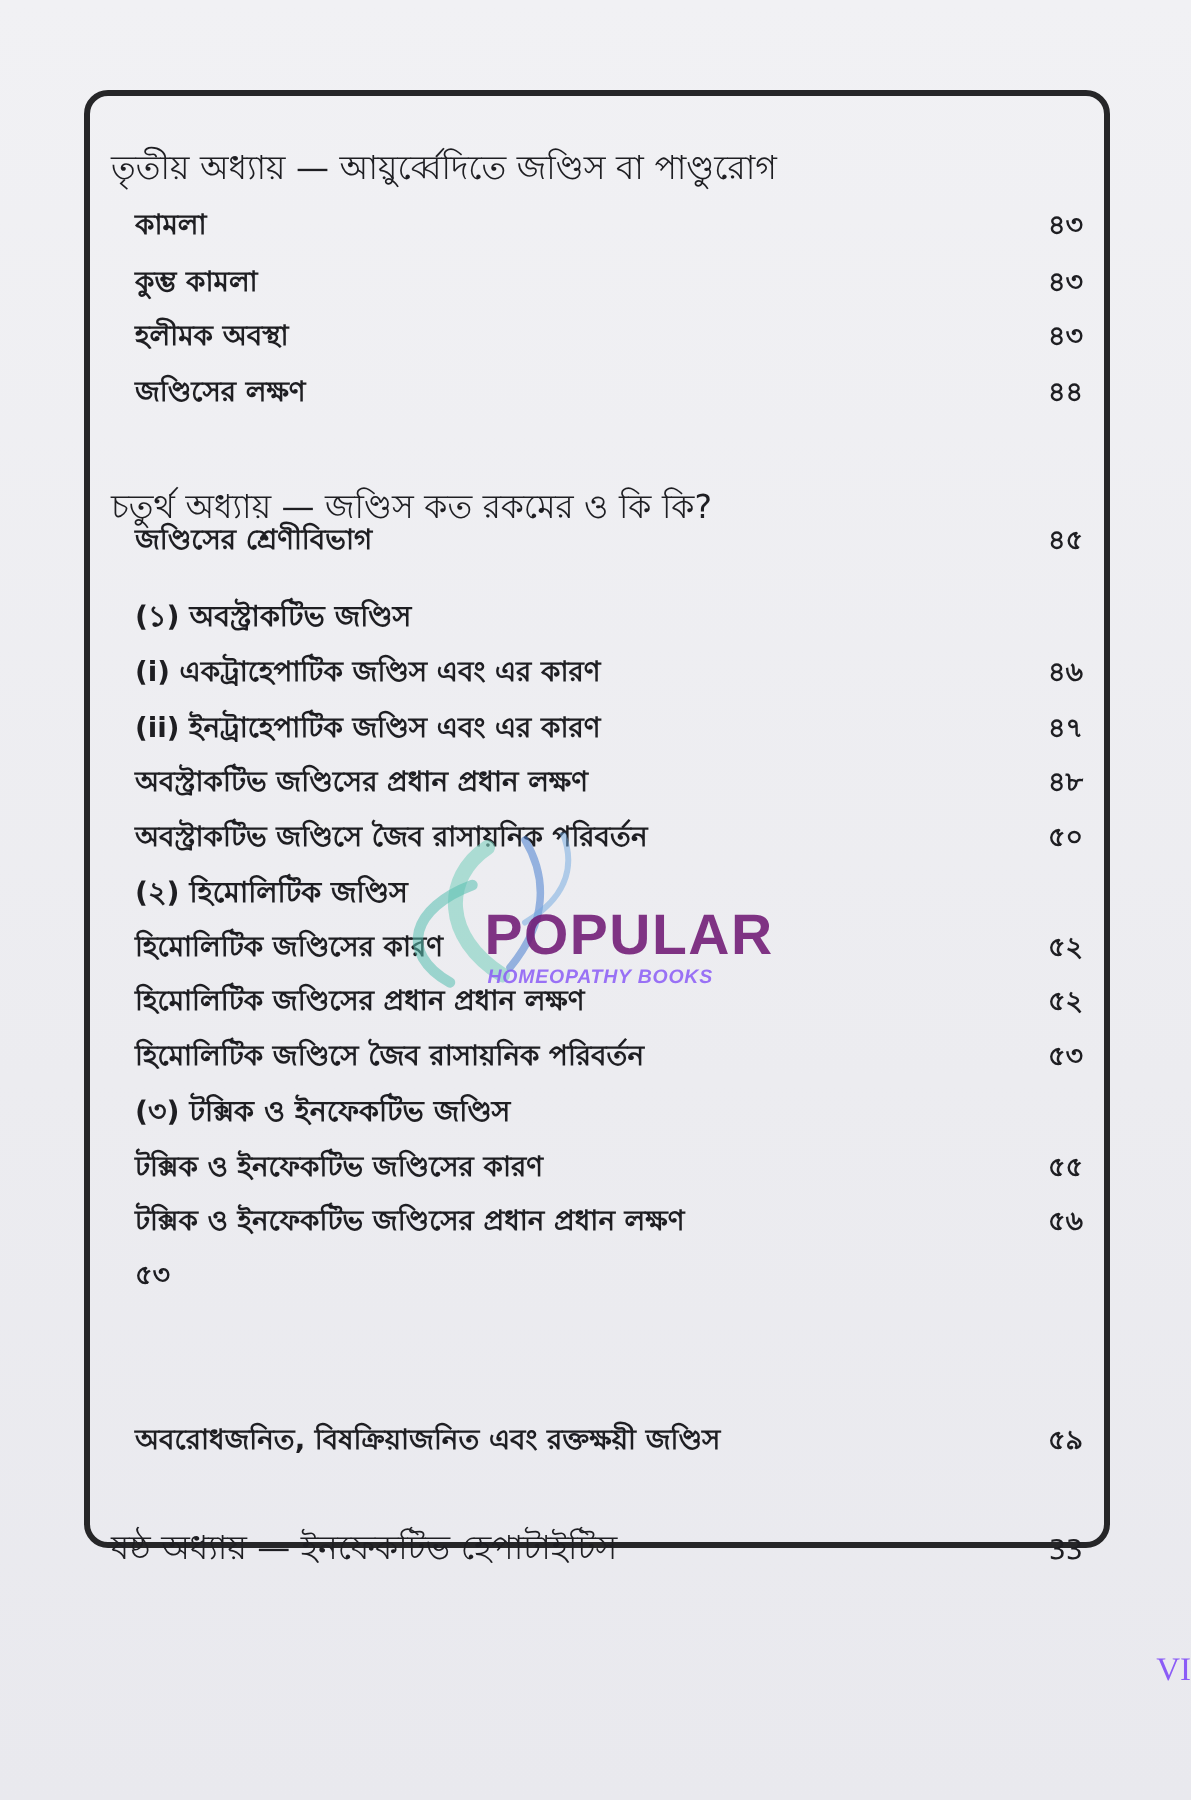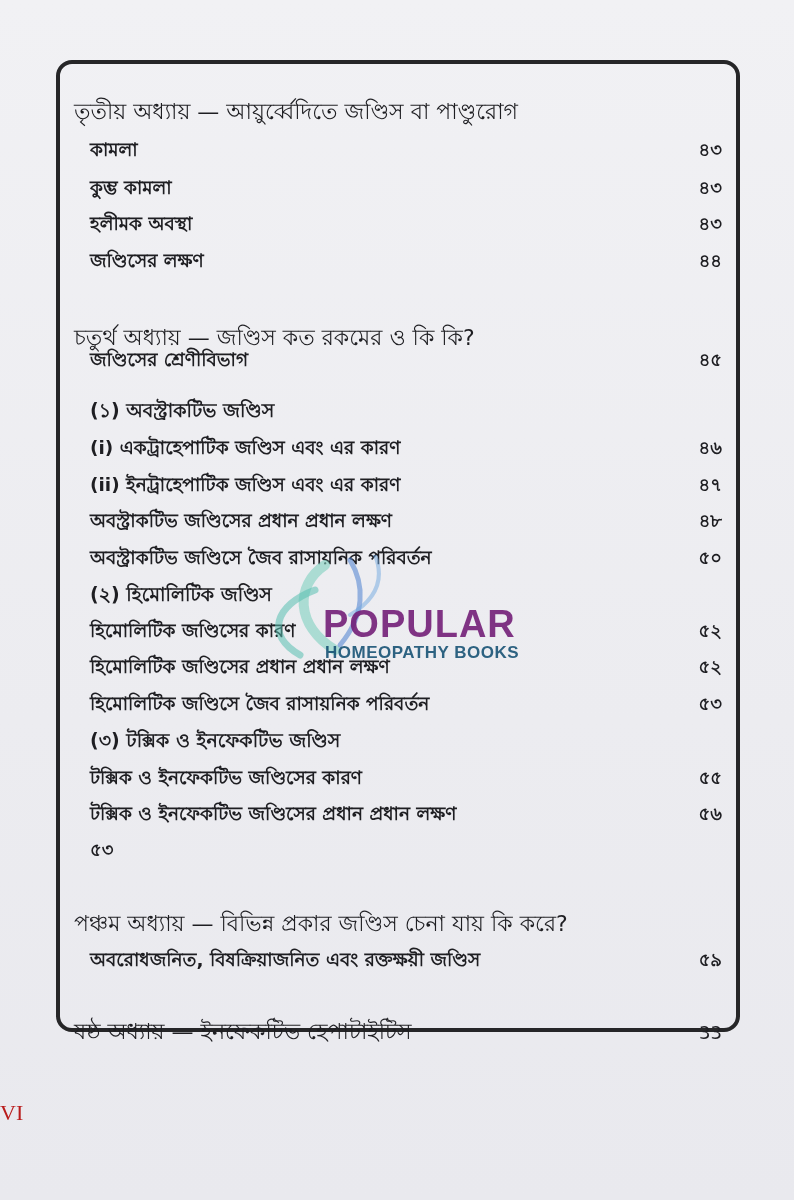--- a/index.html
+++ b/index.html
@@ -31,40 +31,40 @@
     justify-content: space-between;
     white-space: nowrap;
     font-weight: bold;
   }
   .chapter { font-size: 22px; left: 14px; right: 14px; font-weight: 500; }
   .item { font-size: 18.5px; left: 30px; right: 14px; }
   .sub-head { font-size: 19px; left: 30px; right: 14px; font-weight: bold; }
   .page-num { font-size: 18px; }
   .footer {
     position: absolute; left: 0; right: 0; top: 1100px;
-    text-align: left;
+    text-align: right;
     font-family: "Liberation Serif", "DejaVu Serif", serif;
-    font-size: 22px; color: #b91c1c;
+    font-size: 22px; color: #8b5cf6;
   }
   .watermark {
     position: absolute; left: 255px; top: 555px;
     width: 290px; height: 110px;
     pointer-events: none;
   }
   .wm-title {
     position: absolute; left: 68px; top: 48px;
     font-family: "Liberation Sans", sans-serif;
     font-weight: bold; font-size: 38px; letter-spacing: 1px;
     color: #701a75; opacity: 0.88;
   }
   .wm-sub {
     position: absolute; left: 70px; top: 88px;
     font-family: "Liberation Sans", sans-serif;
-    font-weight: bold; font-size: 17px; letter-spacing: 0.5px;
-    color: #0c4a6e; opacity: 0.85;
+    font-weight: bold; font-size: 13px; letter-spacing: 0.5px;
+    color: #8b5cf6; opacity: 0.85; font-style: italic;
   }
 </style>
 </head>
 <body>
 
 <div class="page-bg"></div>
 
 <div class="toc-box">
 
   <div class="row chapter" style="top:30px">
@@ -139,23 +139,20 @@
     <span class="page-num">৫৫</span>
   </div>
   <div class="row item" style="top:736px">
     <span>টক্সিক ও ইনফেকটিভ জণ্ডিসের প্রধান প্রধান লক্ষণ</span>
     <span class="page-num">৫৬</span>
   </div>
   <div class="row item" style="top:772px">
     <span class="page-num">৫৩</span>
   </div>
 
-  <div class="row chapter" style="top:842px">
-    <span>পঞ্চম অধ্যায় — বিভিন্ন প্রকার জণ্ডিস চেনা যায় কি করে?</span>
-  </div>
   <div class="row item" style="top:882px">
     <span>অবরোধজনিত, বিষক্রিয়াজনিত এবং রক্তক্ষয়ী জণ্ডিস</span>
     <span class="page-num">৫৯</span>
   </div>
 
   <div class="row chapter" style="top:950px">
     <span>ষষ্ঠ অধ্যায় — ইনফেকটিভ হেপাটাইটিস</span>
     <span class="page-num">33</span>
   </div>
 </div>

